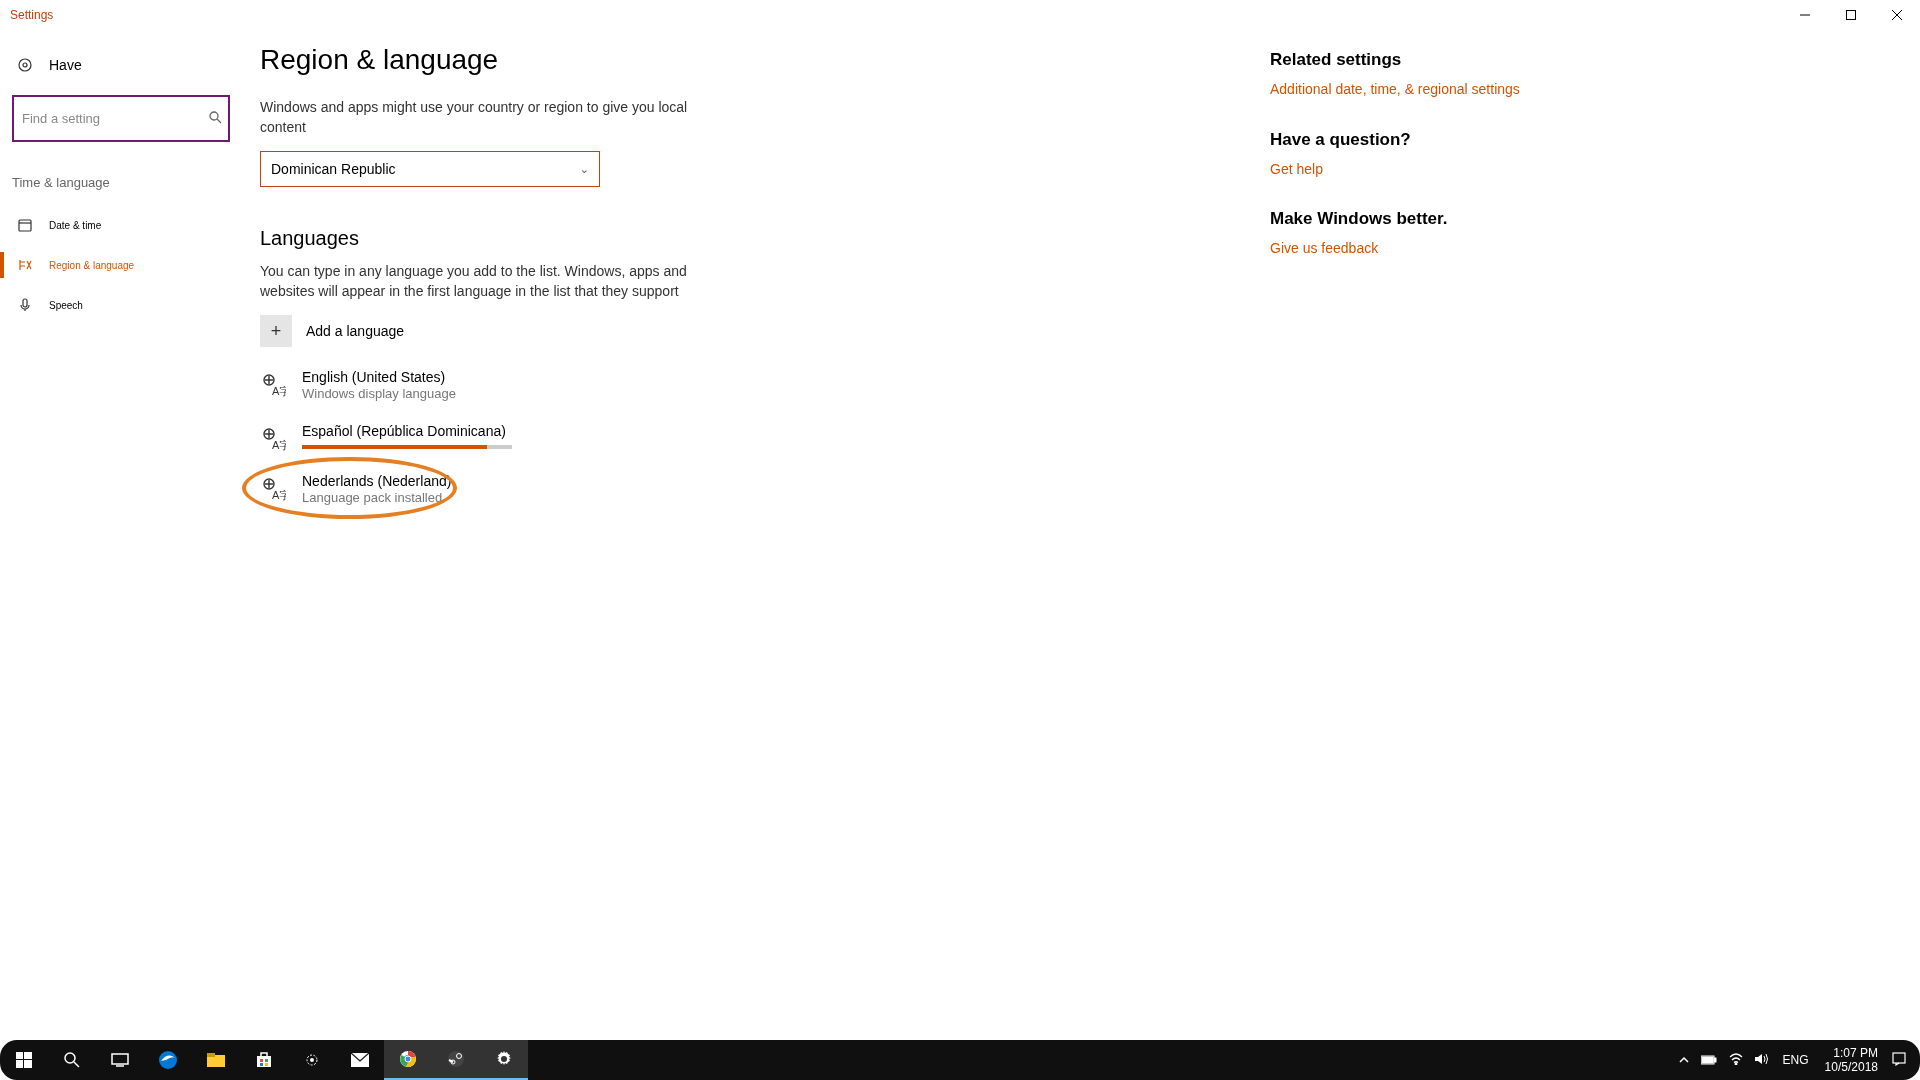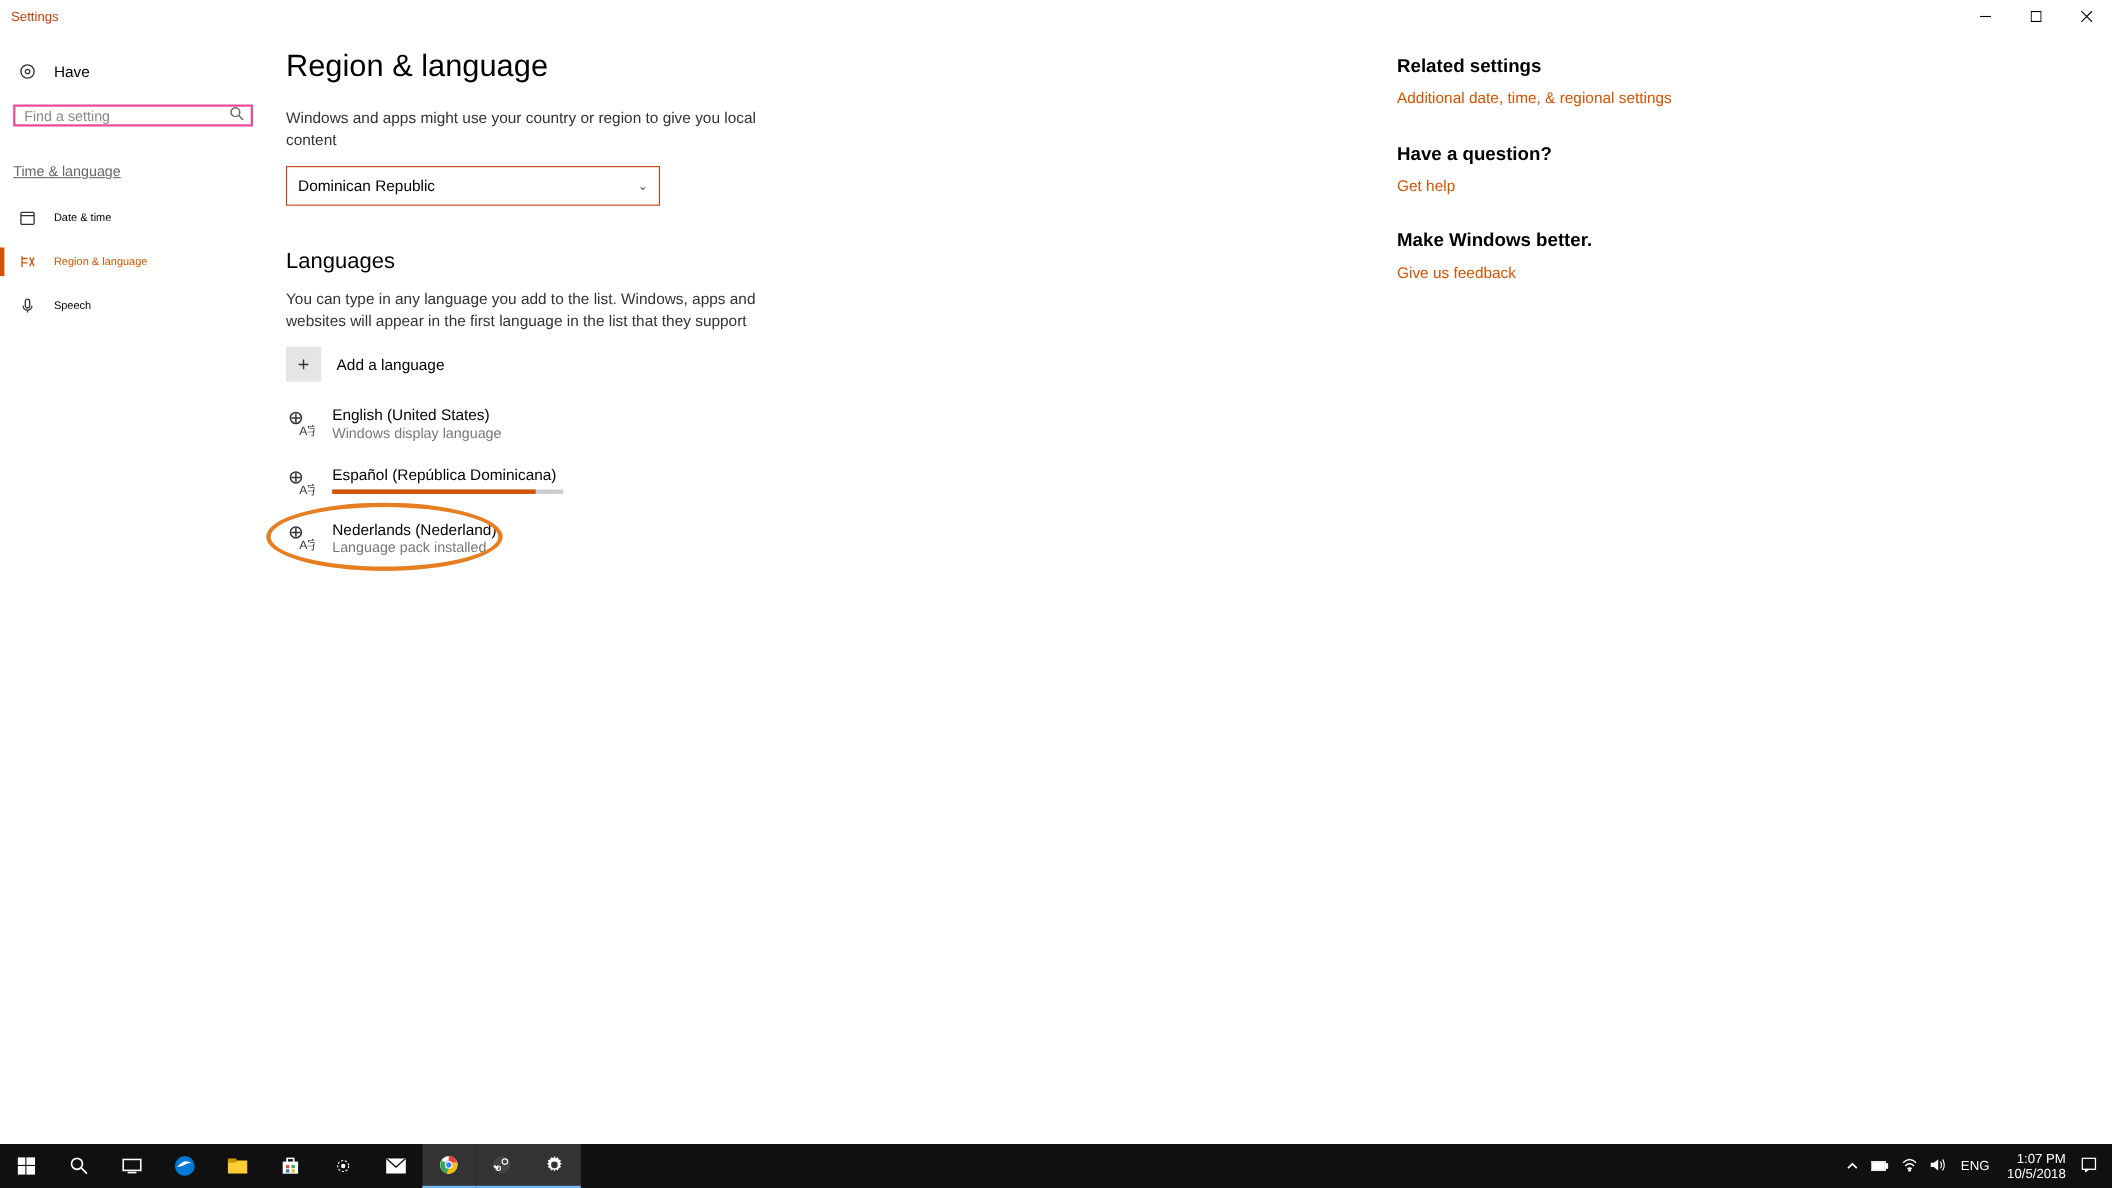--- a/index.html
+++ b/index.html
@@ -12,25 +12,25 @@
 .window-btn { width: 46px; height: 30px; display: flex; align-items: center; justify-content: center; font-size: 12px; cursor: default; }
 .window-btn svg { stroke: #000; fill: none; }
 
 
 .content { display: flex; height: calc(100% - 30px - 40px); }
 .sidebar { width: 260px; padding-left: 12px; padding-top: 15px; }
 .home-item { display: flex; align-items: center; height: 40px; padding-left: 3px; cursor: default; }
 .home-item .icon { width: 20px; display: flex; justify-content: center; }
 .home-item .label { margin-left: 14px; font-size: 14px; }
 .search-wrap { margin-top: 10px; margin-right: 30px; }
-.search-box { width: 100%; height: 20px; border: 2px solid #ec4899; padding: 0 28px 0 8px; font-size: 13px; outline: none; background: #fff; }
+.search-box { width: 100%; height: 47px; border: 2px solid #701a75; padding: 0 28px 0 8px; font-size: 13px; outline: none; background: #fff; }
 .search-box::placeholder { color: #888; }
 .search-icon-wrap { position: relative; }
 .search-icon { position: absolute; right: 8px; top: 50%; transform: translateY(-50%); color: #666; font-size: 13px; }
-.category-label { margin-top: 33px; font-size: 13px; color: #666; text-decoration: underline; }
+.category-label { margin-top: 33px; font-size: 13px; color: #666; }
 .nav-item { display: flex; align-items: center; height: 40px; margin-left: -12px; padding-left: 15px; cursor: default; position: relative; }
 .nav-list { margin-top: 15px; }
 .nav-item .icon { width: 20px; display: flex; justify-content: center; }
 .nav-item .label { margin-left: 14px; font-size: 10px; }
 .nav-item.active { color: #d35400; }
 .nav-item.active::before { content: ""; position: absolute; left: 0; top: 7px; bottom: 7px; width: 4px; background: #d35400; }
 
 .main { flex: 1; padding-left: 0px; padding-top: 14px; display: flex; }
 .main-col { width: 680px; }
 .page-title { font-size: 28px; font-weight: 400; margin-bottom: 22px; }
@@ -50,21 +50,21 @@
 .progress { width: 210px; height: 4px; background: #ccc; margin-top: 6px; }
 .progress-fill { height: 100%; background: #d35400; width: 88%; }
 
 .right-col { margin-left: 330px; padding-top: 6px; width: 280px; }
 .right-heading { font-size: 17px; font-weight: 600; margin-bottom: 10px; }
 .right-link { font-size: 14px; color: #d35400; margin-bottom: 30px; display: block; cursor: default; line-height: 1.4; }
 
 .annot-circle { position: absolute; border: 4px solid #e67e22; border-radius: 50%; pointer-events: none; }
 
 
-.taskbar { position: absolute; bottom: 0; left: 0; right: 0; height: 40px; background: #101010; display: flex; align-items: center; justify-content: space-between; color: #fff; }
+.taskbar { position: absolute; bottom: 0; left: 0; right: 0; height: 40px; background: #101010; display: flex; align-items: center; justify-content: space-between; color: #fff; border-radius: 17px; }
 .taskbar-left { display: flex; align-items: center; height: 100%; }
 .task-btn { width: 48px; height: 40px; display: flex; align-items: center; justify-content: center; font-size: 16px; cursor: default; }
 .task-btn.active { background: #333; border-bottom: 2px solid #76b9ed; }
 .taskbar-right { display: flex; align-items: center; height: 100%; padding-right: 8px; }
 .tray-icon { padding: 0 6px; font-size: 13px; cursor: default; }
 .clock { text-align: right; font-size: 12px; line-height: 1.2; padding: 0 8px; cursor: default; }
 .eng { font-size: 12px; padding: 0 8px; cursor: default; }
 
 .spacer { height: 40px; }
 </style>

